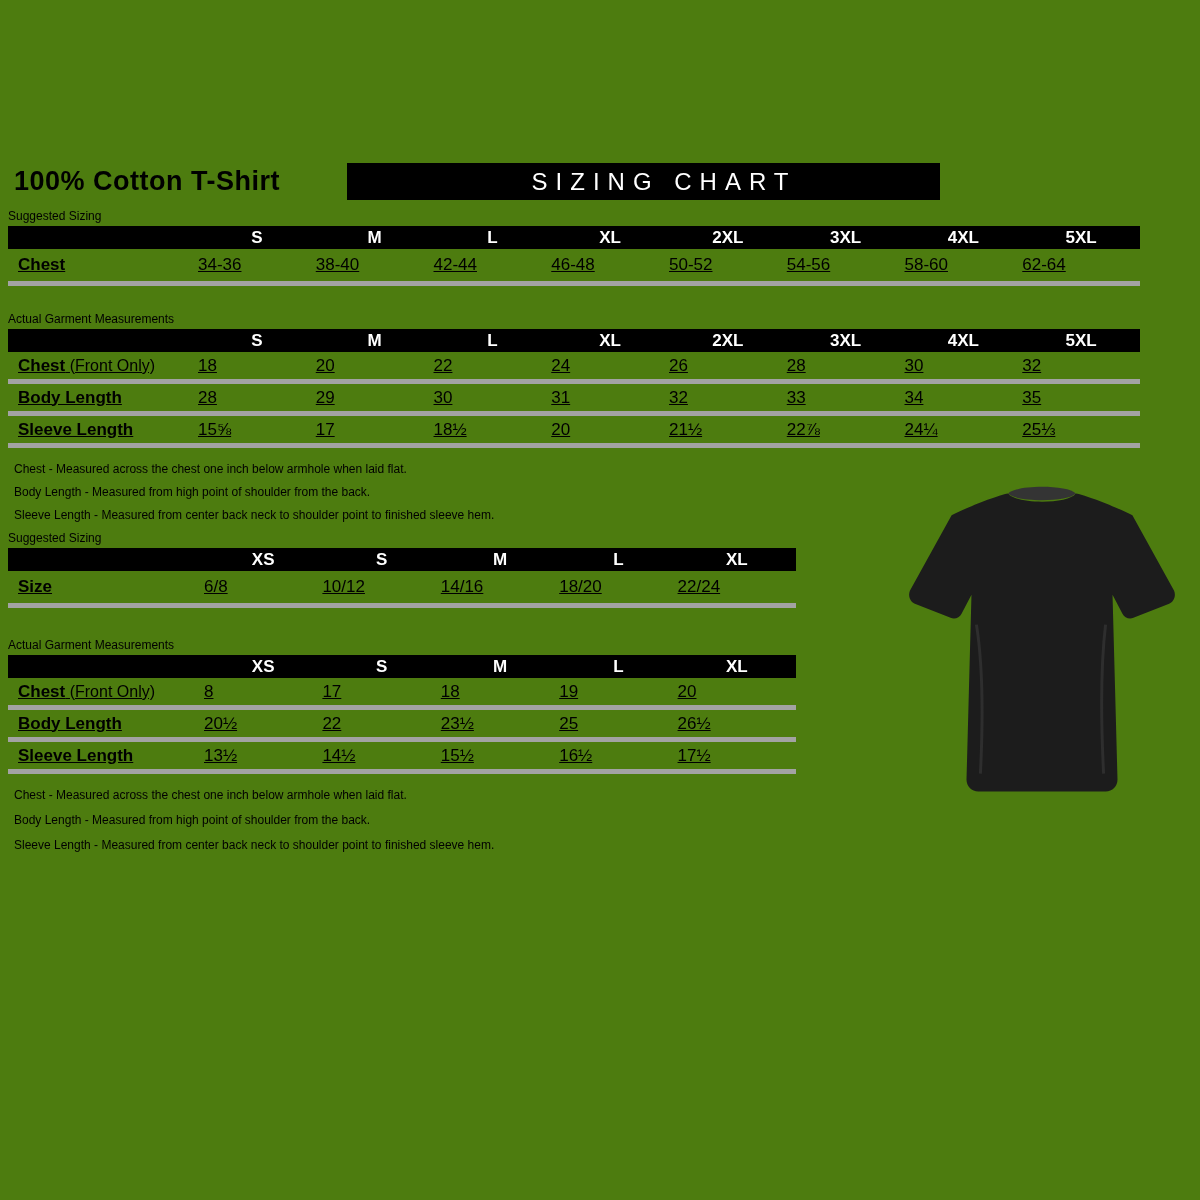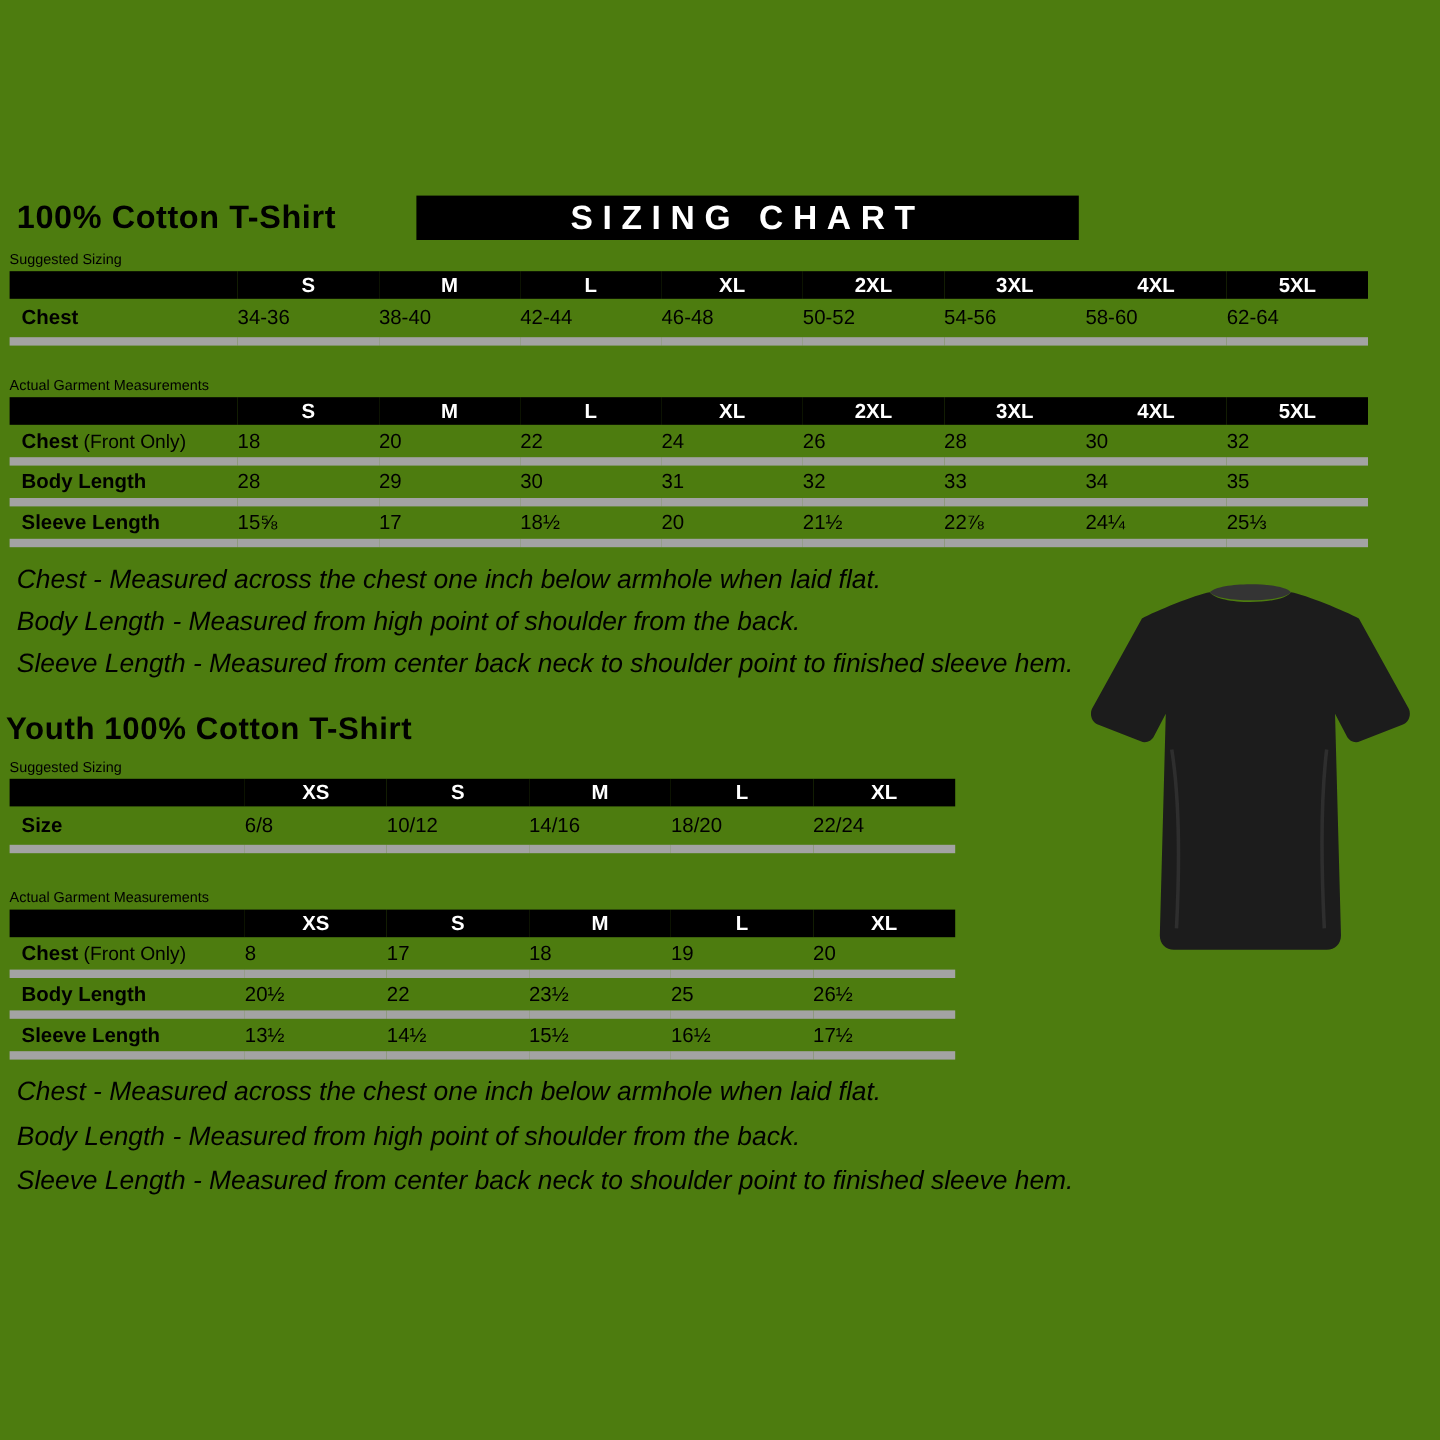--- a/index.html
+++ b/index.html
@@ -1,41 +1,41 @@
 <!DOCTYPE html>
 <html><head>
 <meta charset="utf-8">
 <style>
   html,body{margin:0;padding:0;background:#ffffff;}
   body{width:1200px;height:1200px;font-family:"Liberation Sans",sans-serif;color:#000;}
   .page{position:relative;width:1200px;height:1200px;overflow:hidden;background:#4d7c0f;}
 
   .header-row{display:flex;align-items:center;padding:163px 0 0 14px;}
   .adult-title{font-size:27px;font-weight:bold;margin:0;width:333px;letter-spacing:.5px;}
-  .banner{width:552px;height:37px;background:#000;color:#fff;font-size:28px;font-weight:bold;
-          letter-spacing:8px;display:flex;align-items:center;justify-content:center;}
+  .banner{width:552px;height:37px;background:#000;color:#fff;font-size:24px;font-weight:normal;
+          letter-spacing:8px;display:flex;align-items:center;justify-content:center;padding-left:41px;}
 
   .section-label{font-size:12px;margin:9px 15px 3px 8px;}
   .youth-title{font-size:26px;font-weight:bold;margin:26px 0 0 5px;letter-spacing:.5px;}
 
   table{border-collapse:collapse;margin-left:8px;table-layout:fixed;}
   table.adult{width:1132px;}
   table.youth{width:788px;}
   thead tr{background:#000;color:#fff;}
   thead th{height:23px;font-size:17px;font-weight:bold;text-align:center;padding:0;}
-  tbody tr{border-bottom:7px solid #a3a3a3;}
+  tbody tr{border-bottom:5px solid #a3a3a3;text-decoration:underline;}
   tbody th,tbody td{font-size:17px;height:27px;text-align:left;padding:0;font-weight:normal;}
   table.tall tbody th,table.tall tbody td{height:32px;}
   tbody th.rowlabel{text-align:left;padding-left:10px;font-weight:bold;white-space:nowrap;}
   tbody th.rowlabel .suffix{font-weight:normal;font-size:16px;}
   .adult tr > *:first-child{width:190px;}
   .youth tr > *:first-child{width:196px;}
 
   .notes{margin:14px 0 0 14px;}
-  .notes p{margin:0 16px 9px 0;font-size:22px;font-style:italic;}
+  .notes p{margin:0 16px 9px 0;font-size:12px;}
   .notes.youth-notes p{margin-bottom:11px;}
 
   .mt26{margin-top:26px;}
   .mt30{margin-top:30px;}
 
   .tshirt-wrap{position:absolute;left:893px;top:472px;width:298px;height:345px;}
   .tshirt-wrap svg{width:100%;height:100%;}
 </style>
 </head>
 <body>
@@ -128,21 +128,20 @@
         </tr>
       </tbody>
   </table>
 
   <div class="notes">
     <p>Chest - Measured across the chest one inch below armhole when laid flat.</p>
     <p>Body Length - Measured from high point of shoulder from the back.</p>
     <p>Sleeve Length - Measured from center back neck to shoulder point to finished sleeve hem.</p>
   </div>
 
-  <h2 class="youth-title">Youth 100% Cotton T-Shirt</h2>
 
   <div class="section-label">Suggested Sizing</div>
   <table class="youth tall">
     <thead>
       <tr>
           <th></th>
           <th>XS</th>
           <th>S</th>
           <th>M</th>
           <th>L</th>

